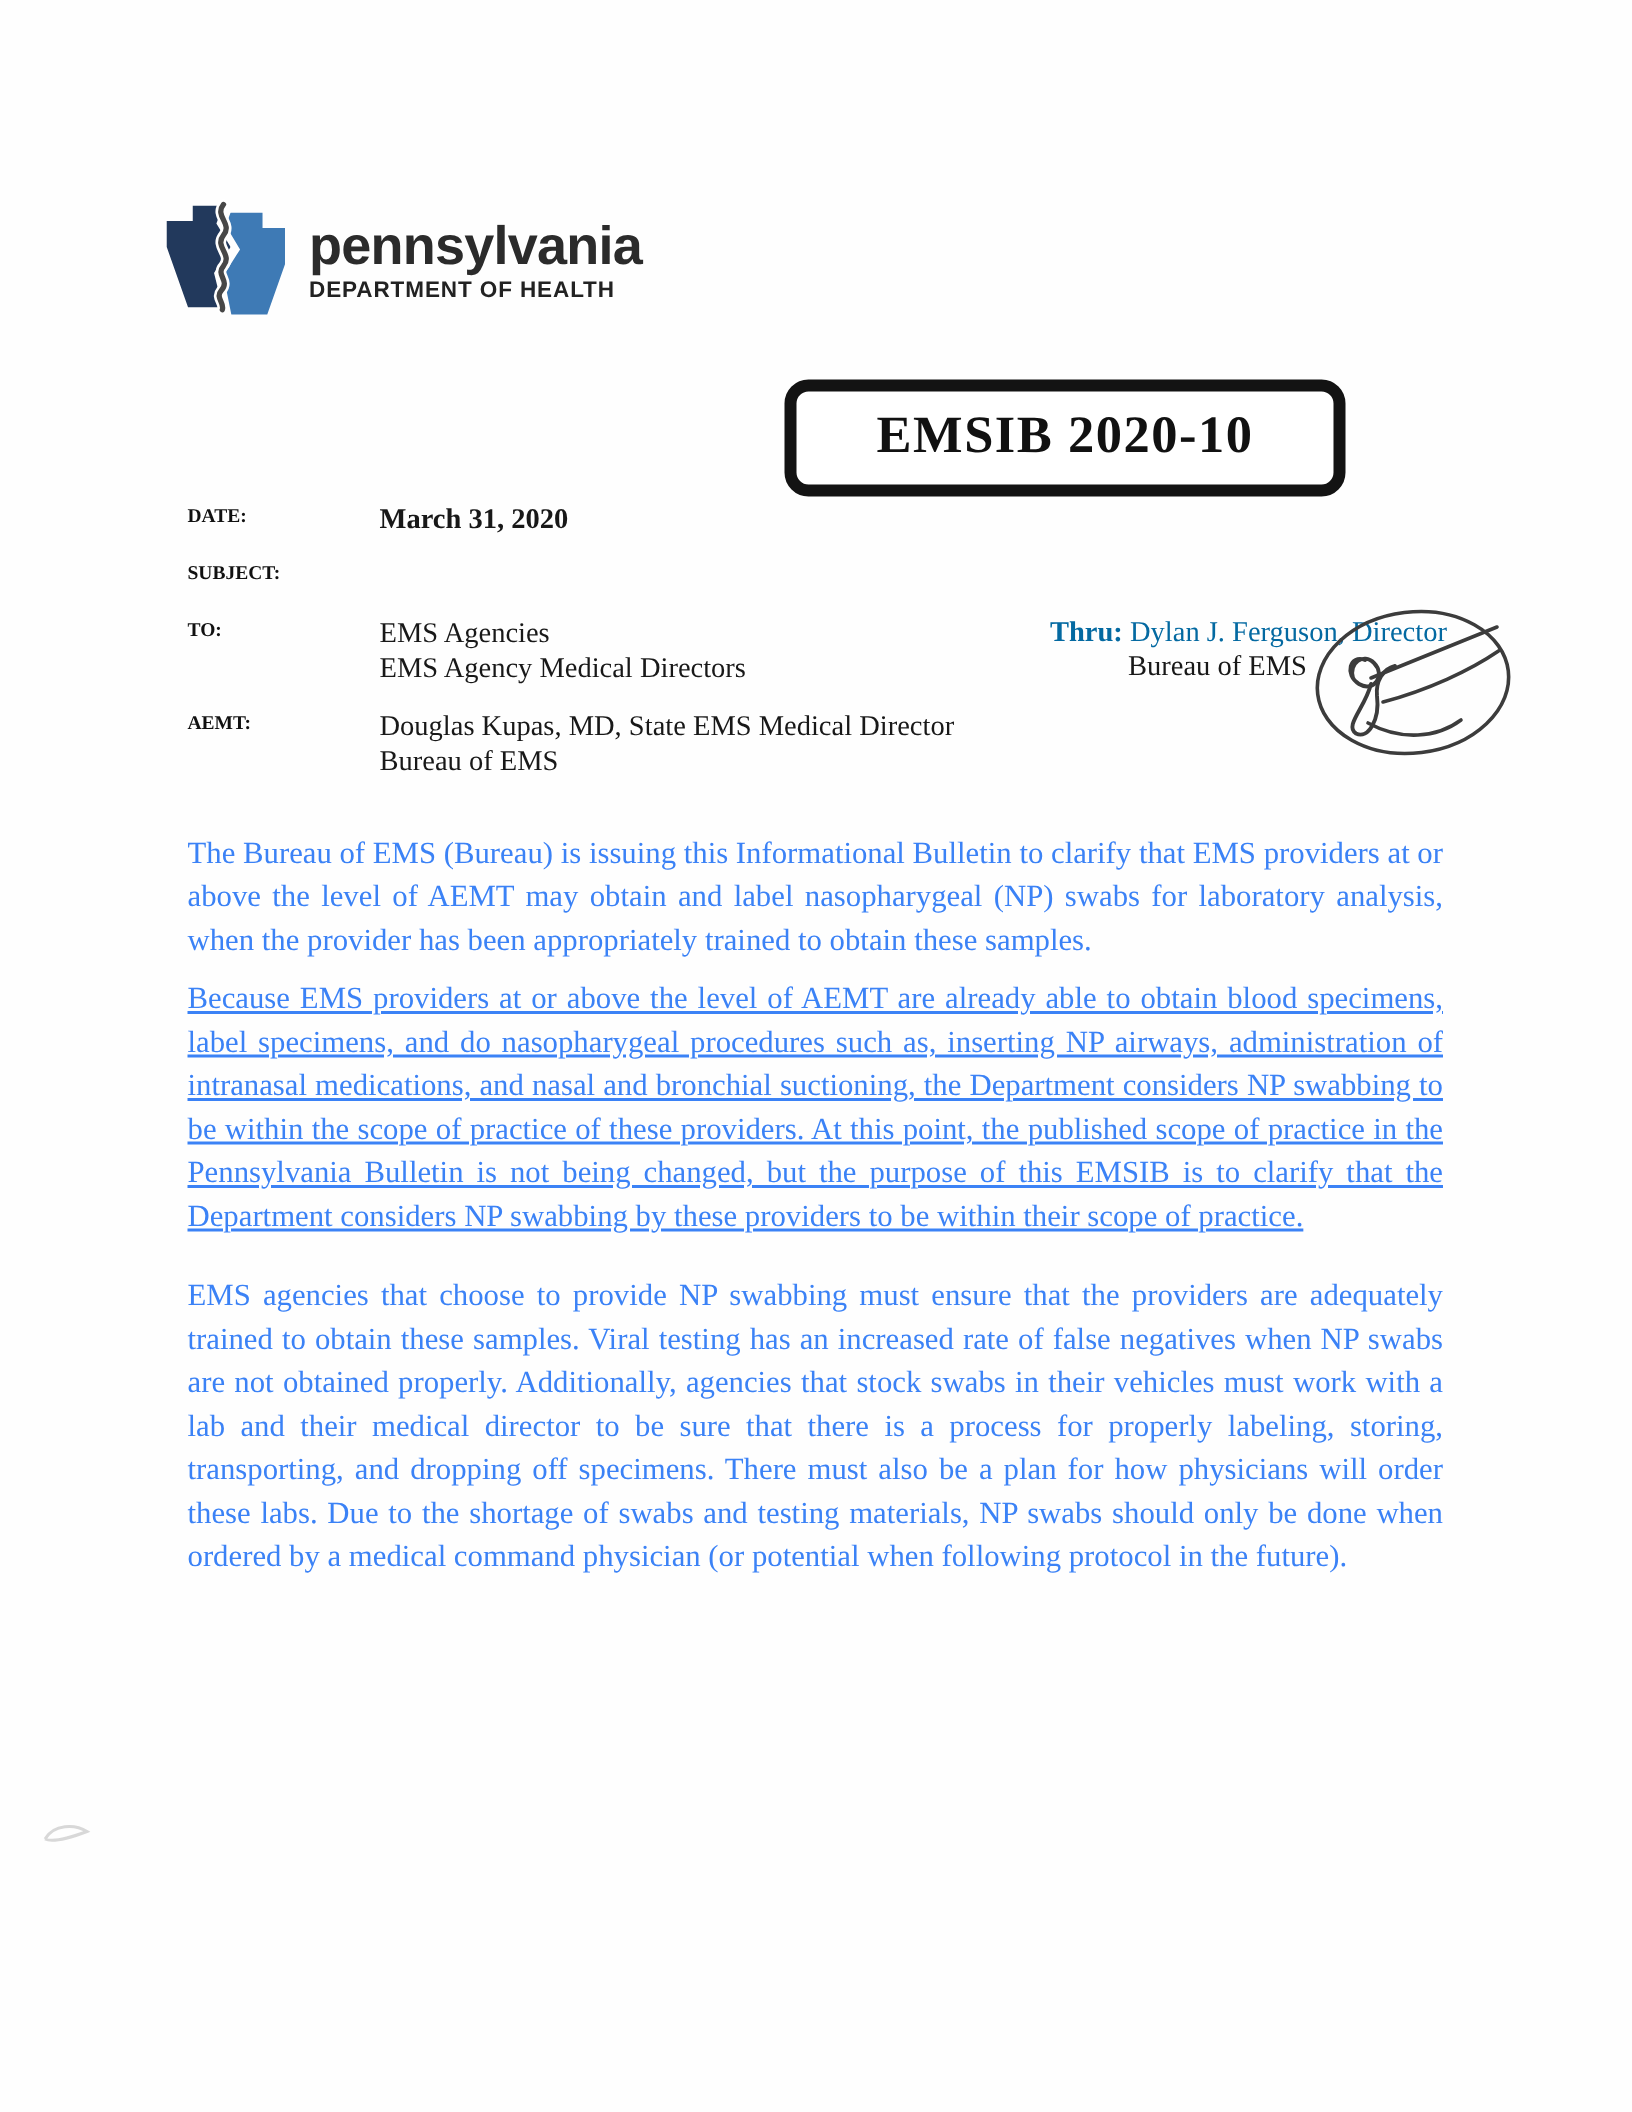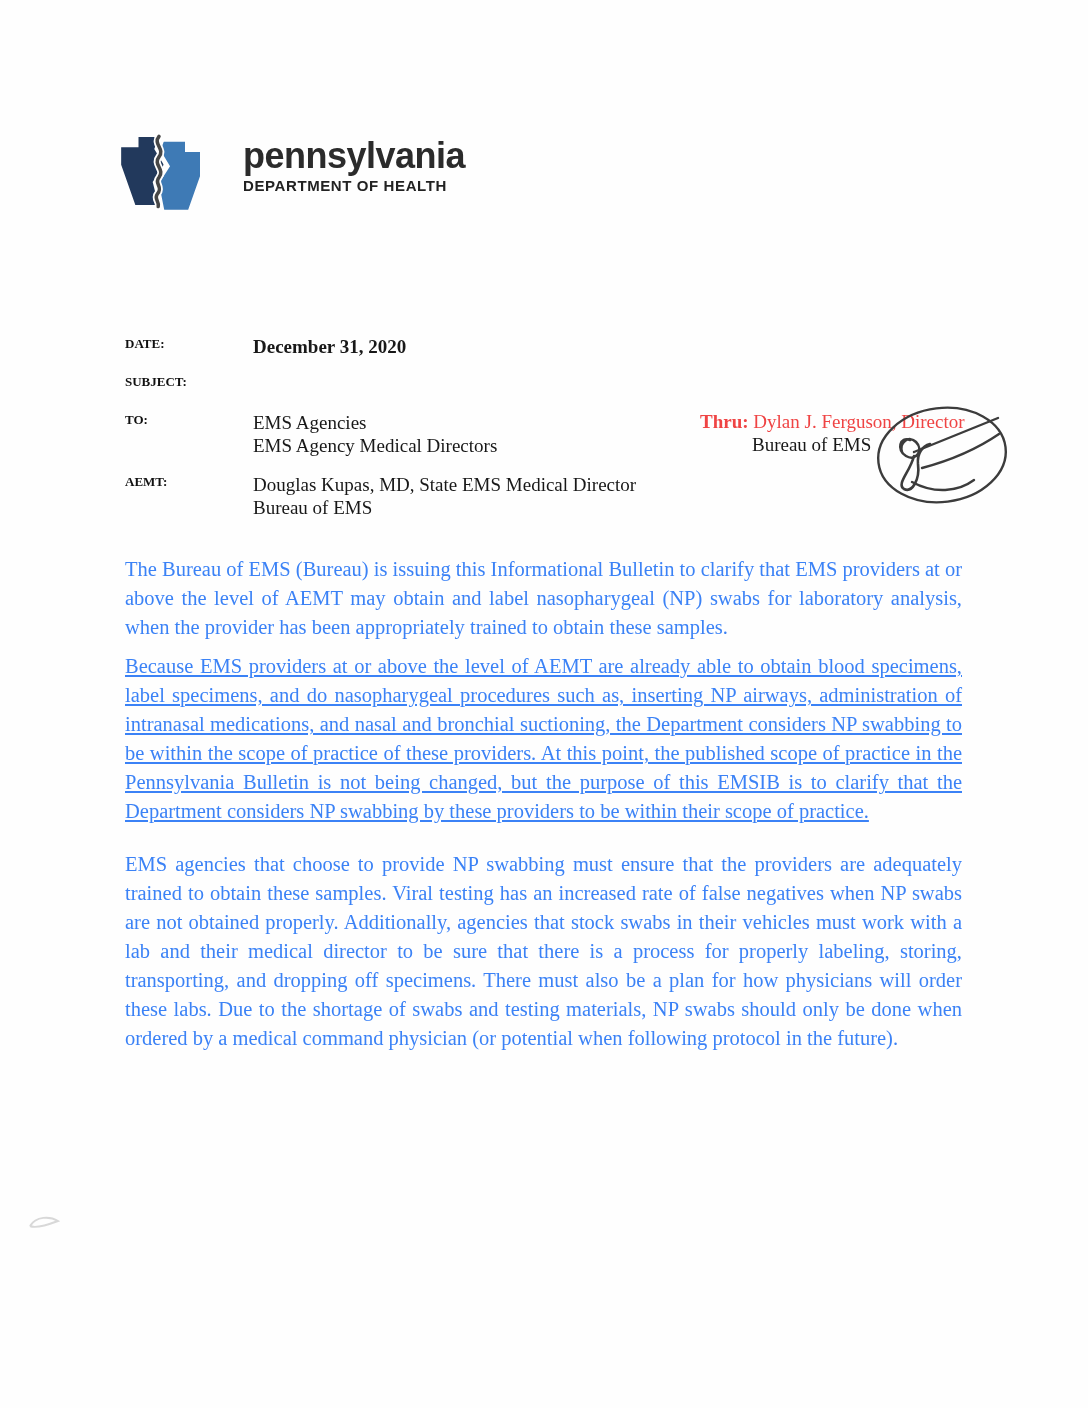--- a/index.html
+++ b/index.html
@@ -8,21 +8,21 @@
     position:relative;
     width:1088px; height:1408px;
     background:#fefefe;
     font-family:"Liberation Serif", serif;
     color:#151515;
     overflow:hidden;
     margin:0 auto;
   }
 
   
-  .logo { position:absolute; left:118px; top:132px; display:flex; align-items:flex-start;gap:27px; }
+  .logo { position:absolute; left:108px; top:132px; display:flex; align-items:center; }
   .keystone-svg { width:82px; height:78px; display:block; }
   .logo-text { margin-left:16px; padding-top:6px; font-family:"Liberation Sans", sans-serif; }
   .brand {
     font-size:36px; font-weight:bold; color:#2b2b2b;
     letter-spacing:-0.5px; line-height:1.0;
   }
   .dept {
     font-size:15px; font-weight:bold; color:#222;
     letter-spacing:0.6px; margin-top:3px;
   }
@@ -36,21 +36,21 @@
   }
   .emsib-label {
     font-weight:bold; font-size:35px; letter-spacing:1px; color:#111;
     transform:translateY(-2px);
   }
 
   
   .memo-label { position:absolute; left:125px; font-size:13px; font-weight:bold; color:#111; }
   .memo-value { position:absolute; left:253px; font-size:19px; color:#181818; }
   .bold-value  { font-weight:bold; }
-  .thru-line1 { position:absolute; left:700px; top:411px; font-size:19px; color:#ef4444; }
+  .thru-line1 { position:absolute; left:700px; top:411px; font-size:19px; color:#0369a1; }
   .thru-line1 b { font-weight:bold; }
   .thru-line2 { position:absolute; left:752px; top:434px; font-size:19px; color:#181818; }
 
   
   .signature-svg { position:absolute; left:852px; top:392px; width:170px; height:125px; }
 
   
   .para {
     position:absolute; left:125px; width:837px;
     font-size:20.5px; line-height:29px; text-align:justify;
@@ -89,23 +89,26 @@
 
       <path d="M52,4 C44,14 60,20 52,30 C44,40 60,46 52,56 C45,64 58,68 50,77 C45,83 53,87 51,93" fill="none" stroke="#ffffff" stroke-width="9" stroke-linecap="round"></path>
       <path d="M52,4 C44,14 60,20 52,30 C44,40 60,46 52,56 C45,64 58,68 50,77 C45,83 53,87 51,93" fill="none" stroke-width="4.5" stroke-linecap="round" stroke="#474747"></path>
     </svg>
     <div class="logo-text">
       <div class="brand">pennsylvania</div>
       <div class="dept">DEPARTMENT OF HEALTH</div>
     </div>
   </div>
 
+  <div class="emsib-box">
+    <span class="emsib-label">EMSIB 2020-10</span>
+  </div>
 
   <span class="memo-label" style="top:336px">DATE:</span>
-  <span class="memo-value bold-value" style="top:336px">December 31, 2020</span>
+  <span class="memo-value bold-value" style="top:336px">March 31, 2020</span>
 
   <span class="memo-label" style="top:374px">SUBJECT:</span>
 
   <span class="memo-label" style="top:412px">TO:</span>
   <span class="memo-value" style="top:412px">EMS Agencies</span>
   <span class="memo-value" style="top:435px">EMS Agency Medical Directors</span>
 
   <span class="thru-line1"><b>Thru:</b>&nbsp;<span>Dylan J. Ferguson, Director</span></span>
   <span class="thru-line2">Bureau of EMS</span>
 

